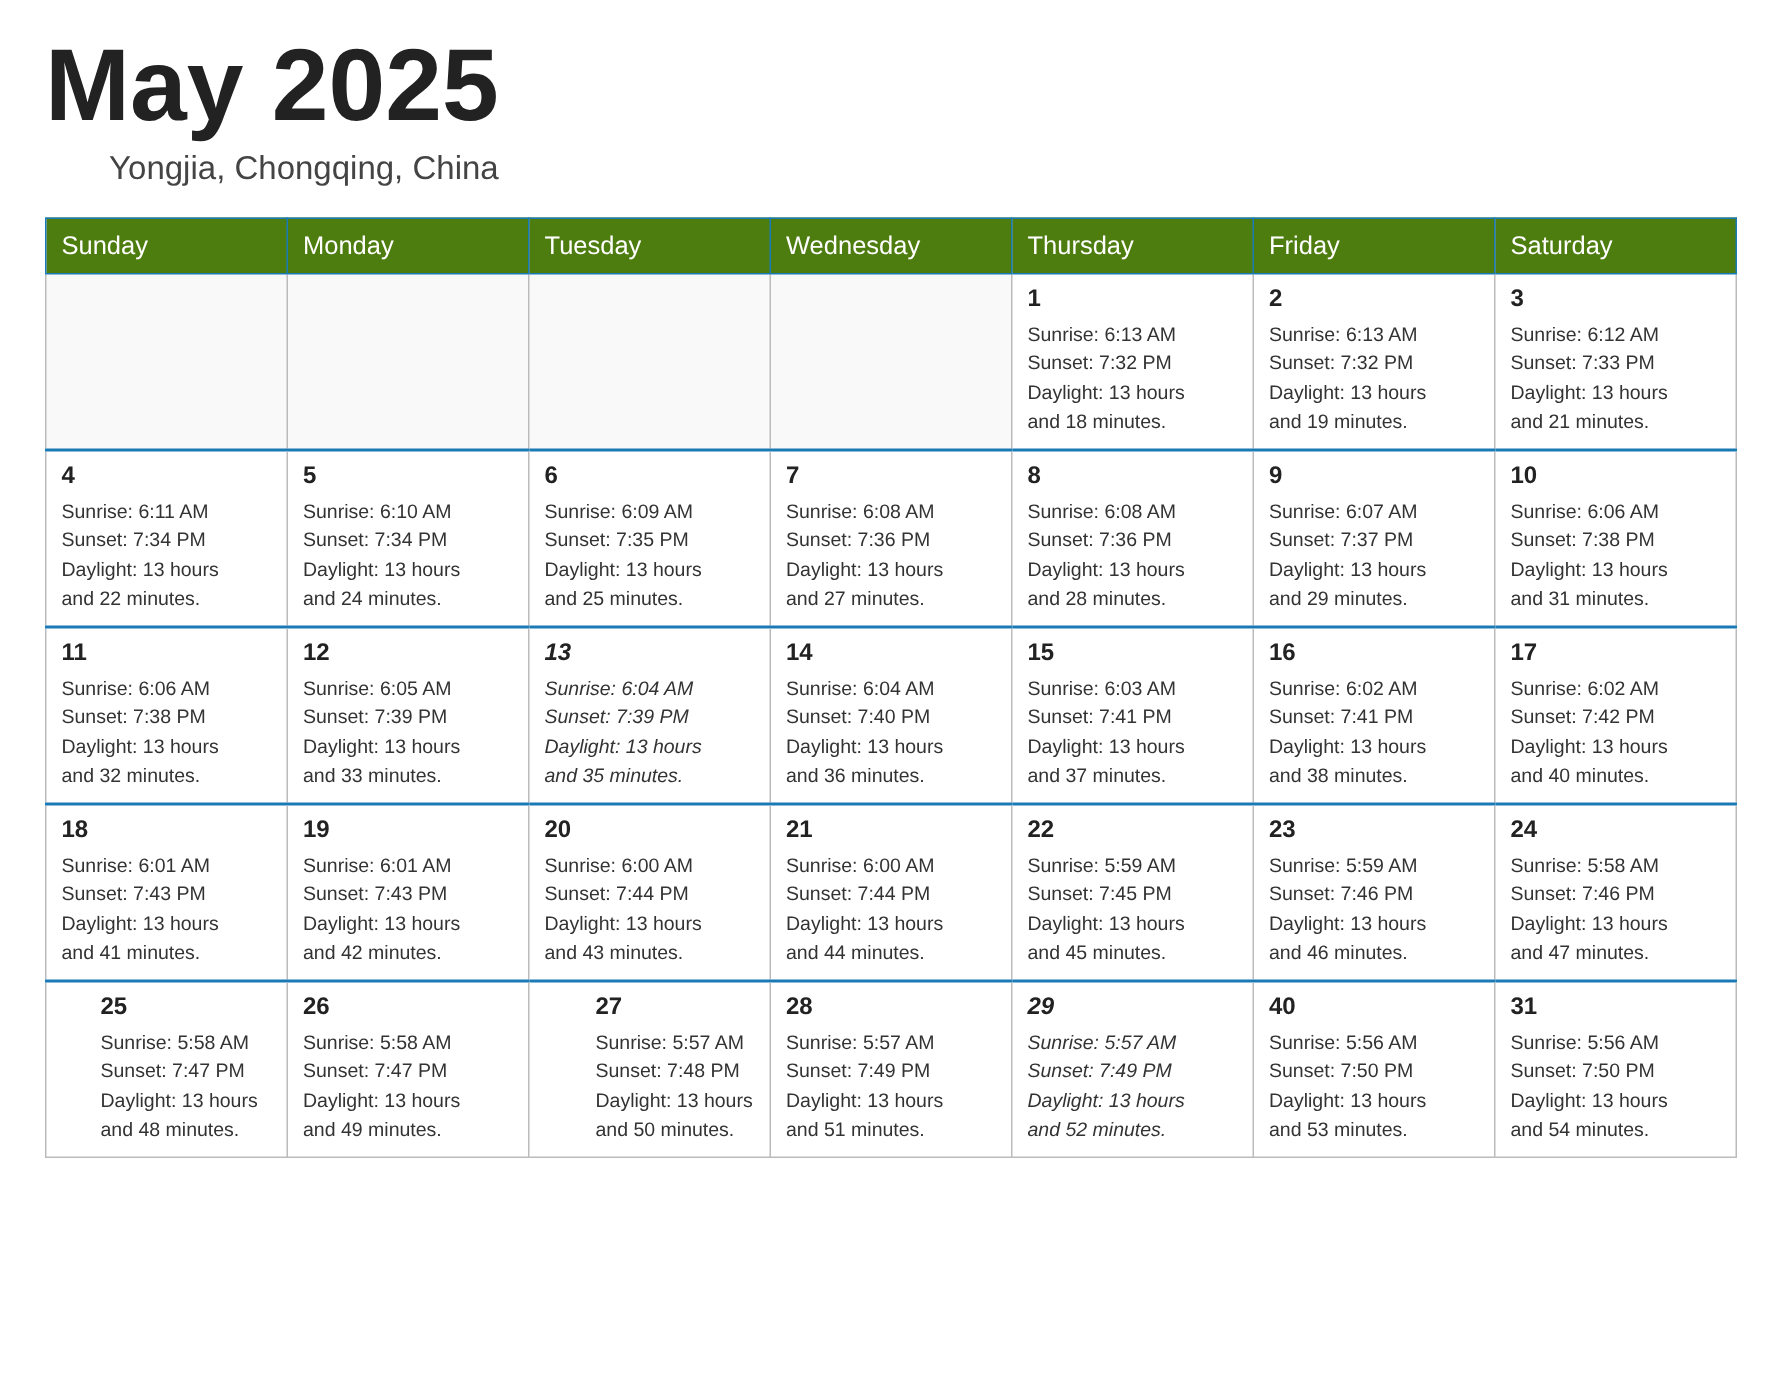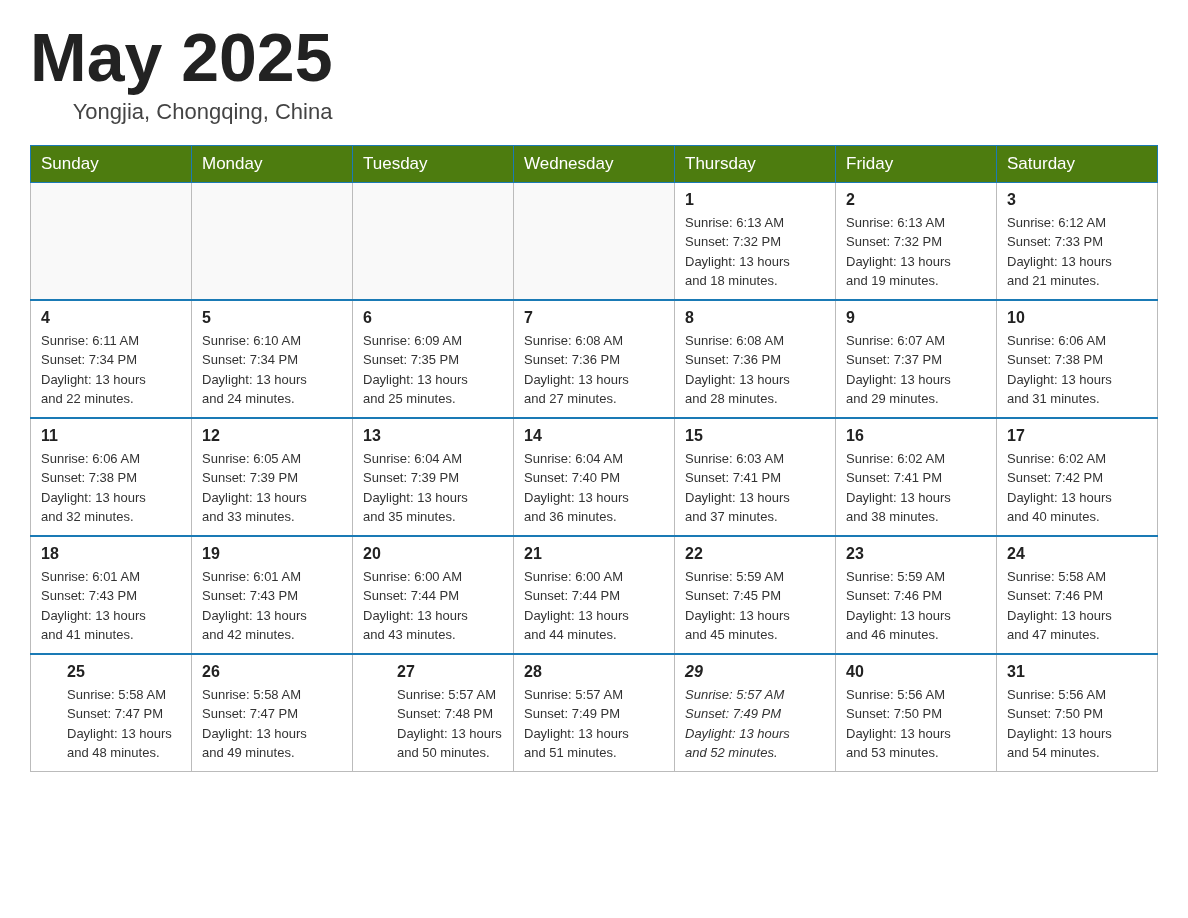--- a/index.html
+++ b/index.html
@@ -156,21 +156,21 @@
       </tr>
       <tr class="row-divider">
         <td style="height: 115px;">
           <div class="day-number">11</div>
           <div class="day-info">Sunrise: 6:06 AM<br>Sunset: 7:38 PM<br>Daylight: 13 hours<br>and 32 minutes.</div>
         </td>
         <td style="height: 115px;">
           <div class="day-number">12</div>
           <div class="day-info">Sunrise: 6:05 AM<br>Sunset: 7:39 PM<br>Daylight: 13 hours<br>and 33 minutes.</div>
         </td>
-        <td style="height: 115px;">
+        <td style="height: 115px; font-style: italic;">
           <div class="day-number">13</div>
           <div class="day-info">Sunrise: 6:04 AM<br>Sunset: 7:39 PM<br>Daylight: 13 hours<br>and 35 minutes.</div>
         </td>
         <td style="height: 115px;">
           <div class="day-number">14</div>
           <div class="day-info">Sunrise: 6:04 AM<br>Sunset: 7:40 PM<br>Daylight: 13 hours<br>and 36 minutes.</div>
         </td>
         <td style="height: 115px;">
           <div class="day-number">15</div>
           <div class="day-info">Sunrise: 6:03 AM<br>Sunset: 7:41 PM<br>Daylight: 13 hours<br>and 37 minutes.</div>

